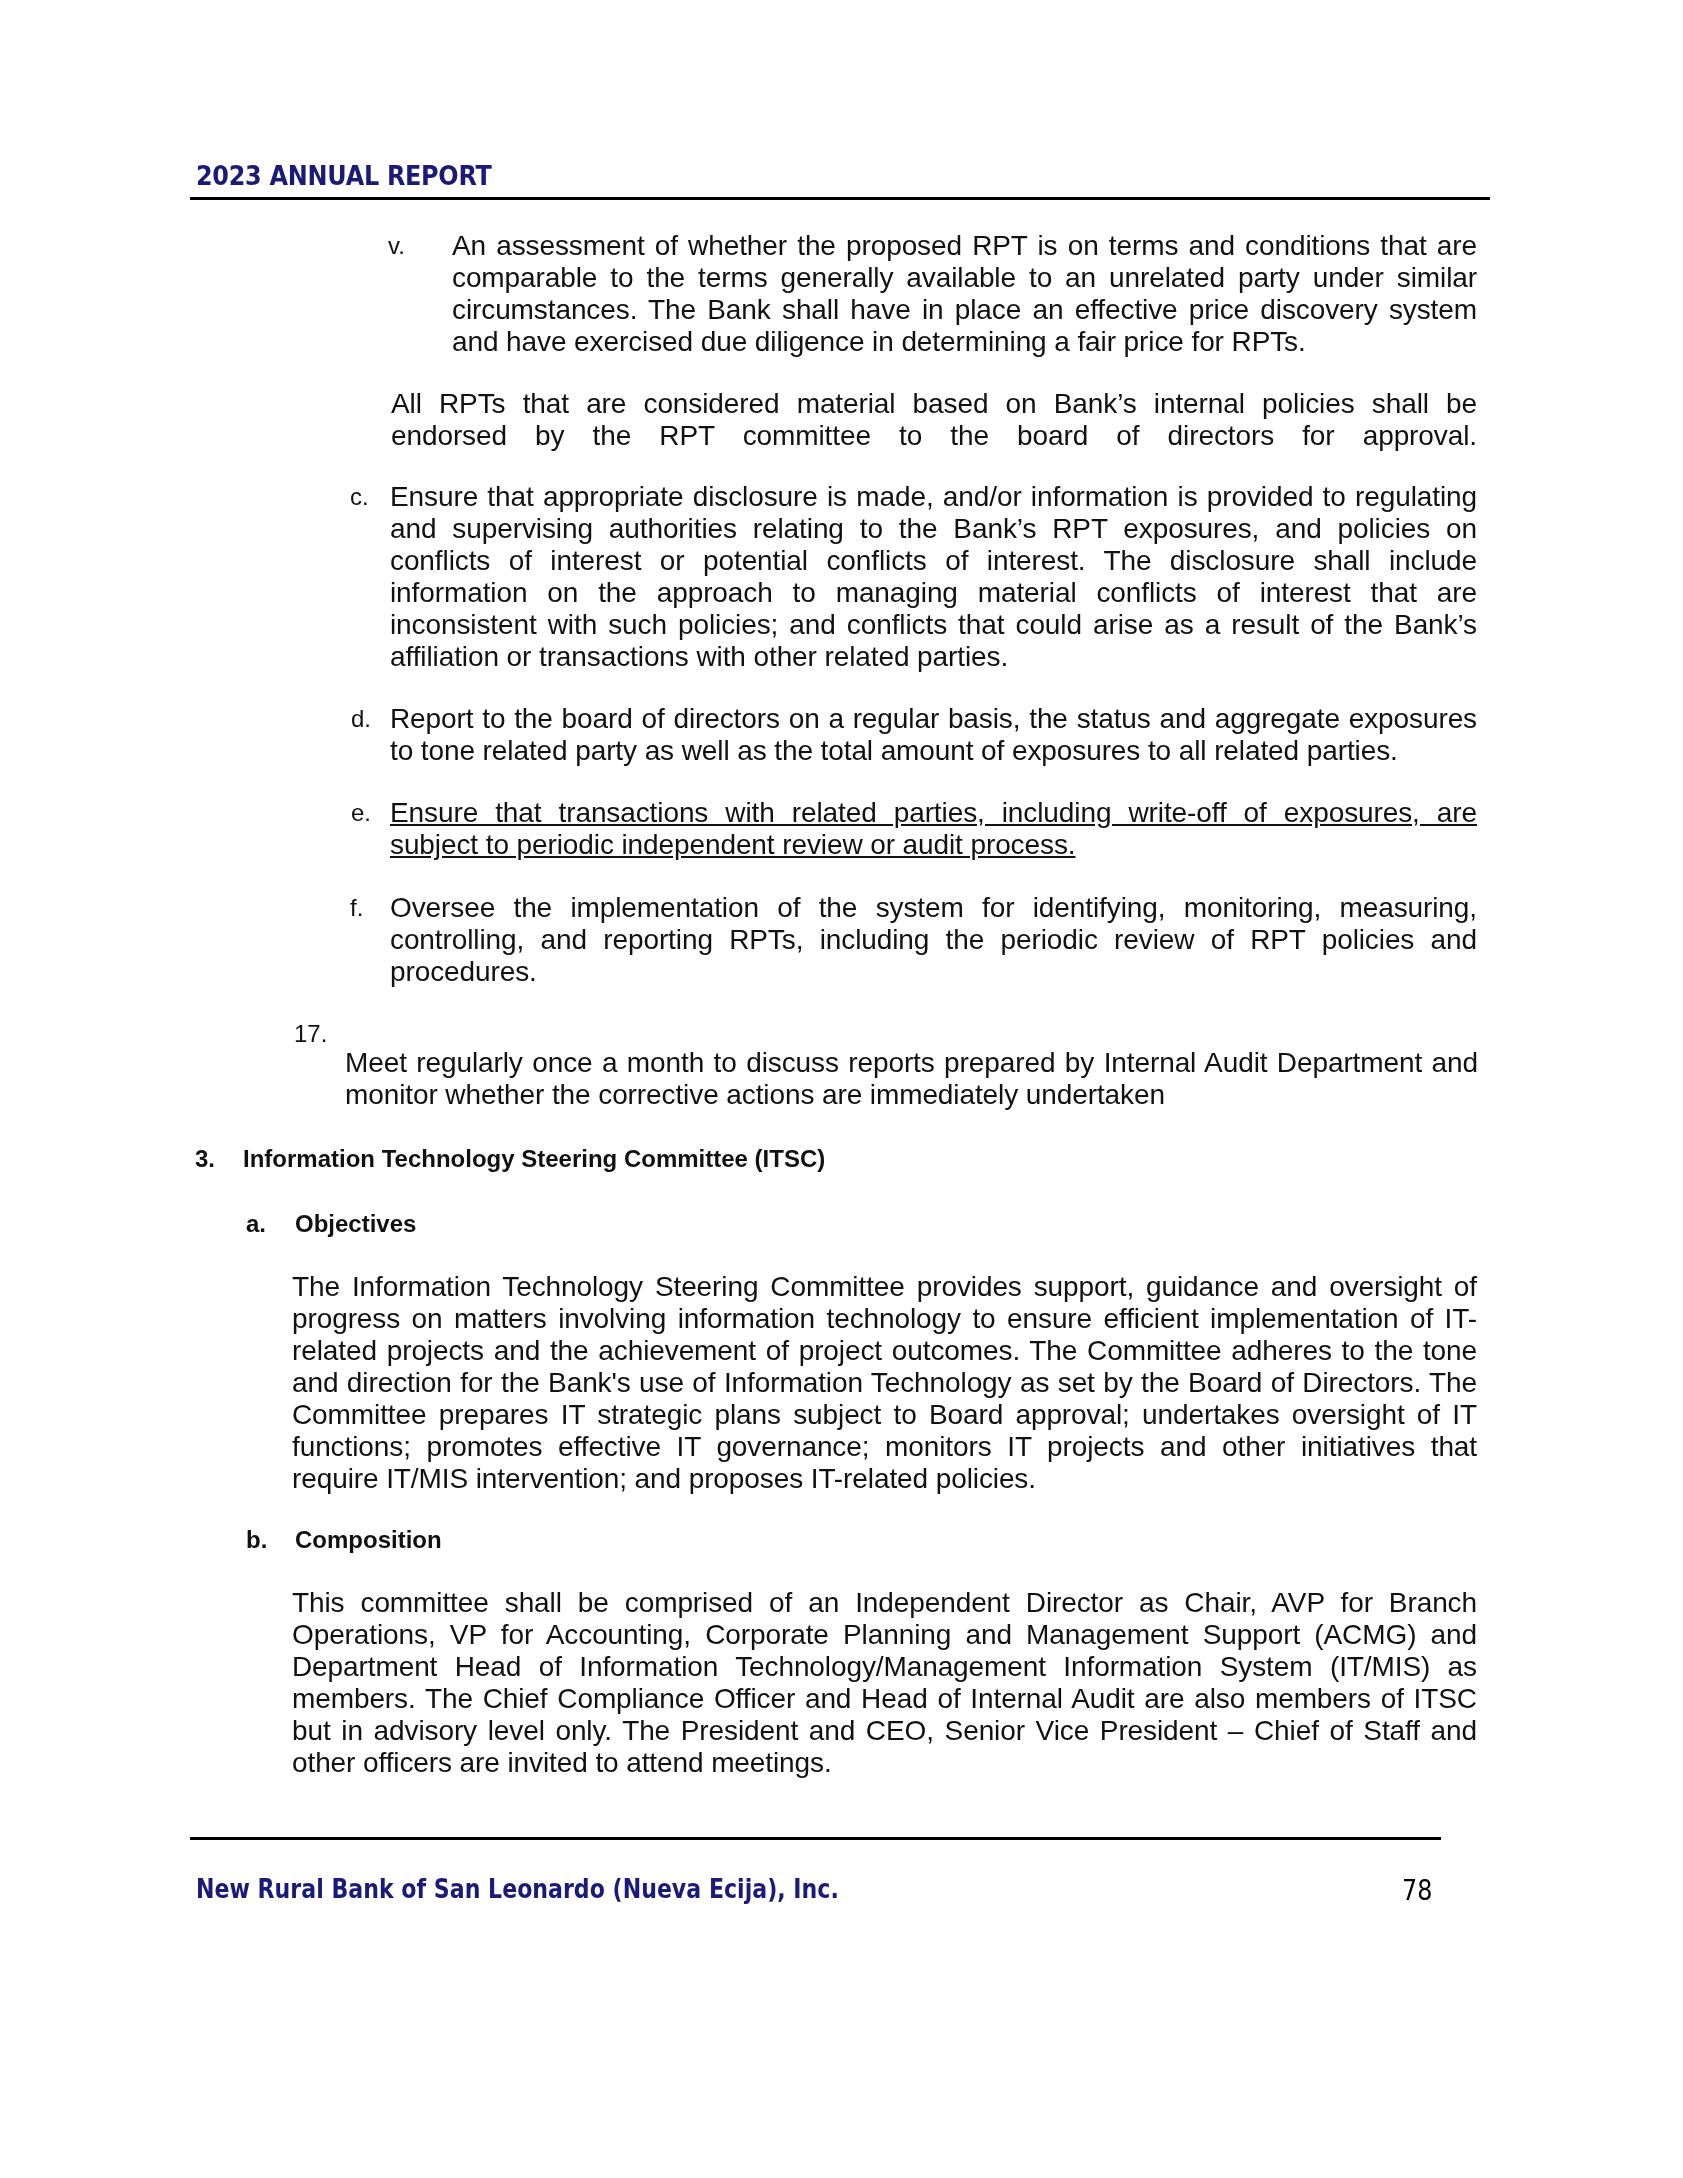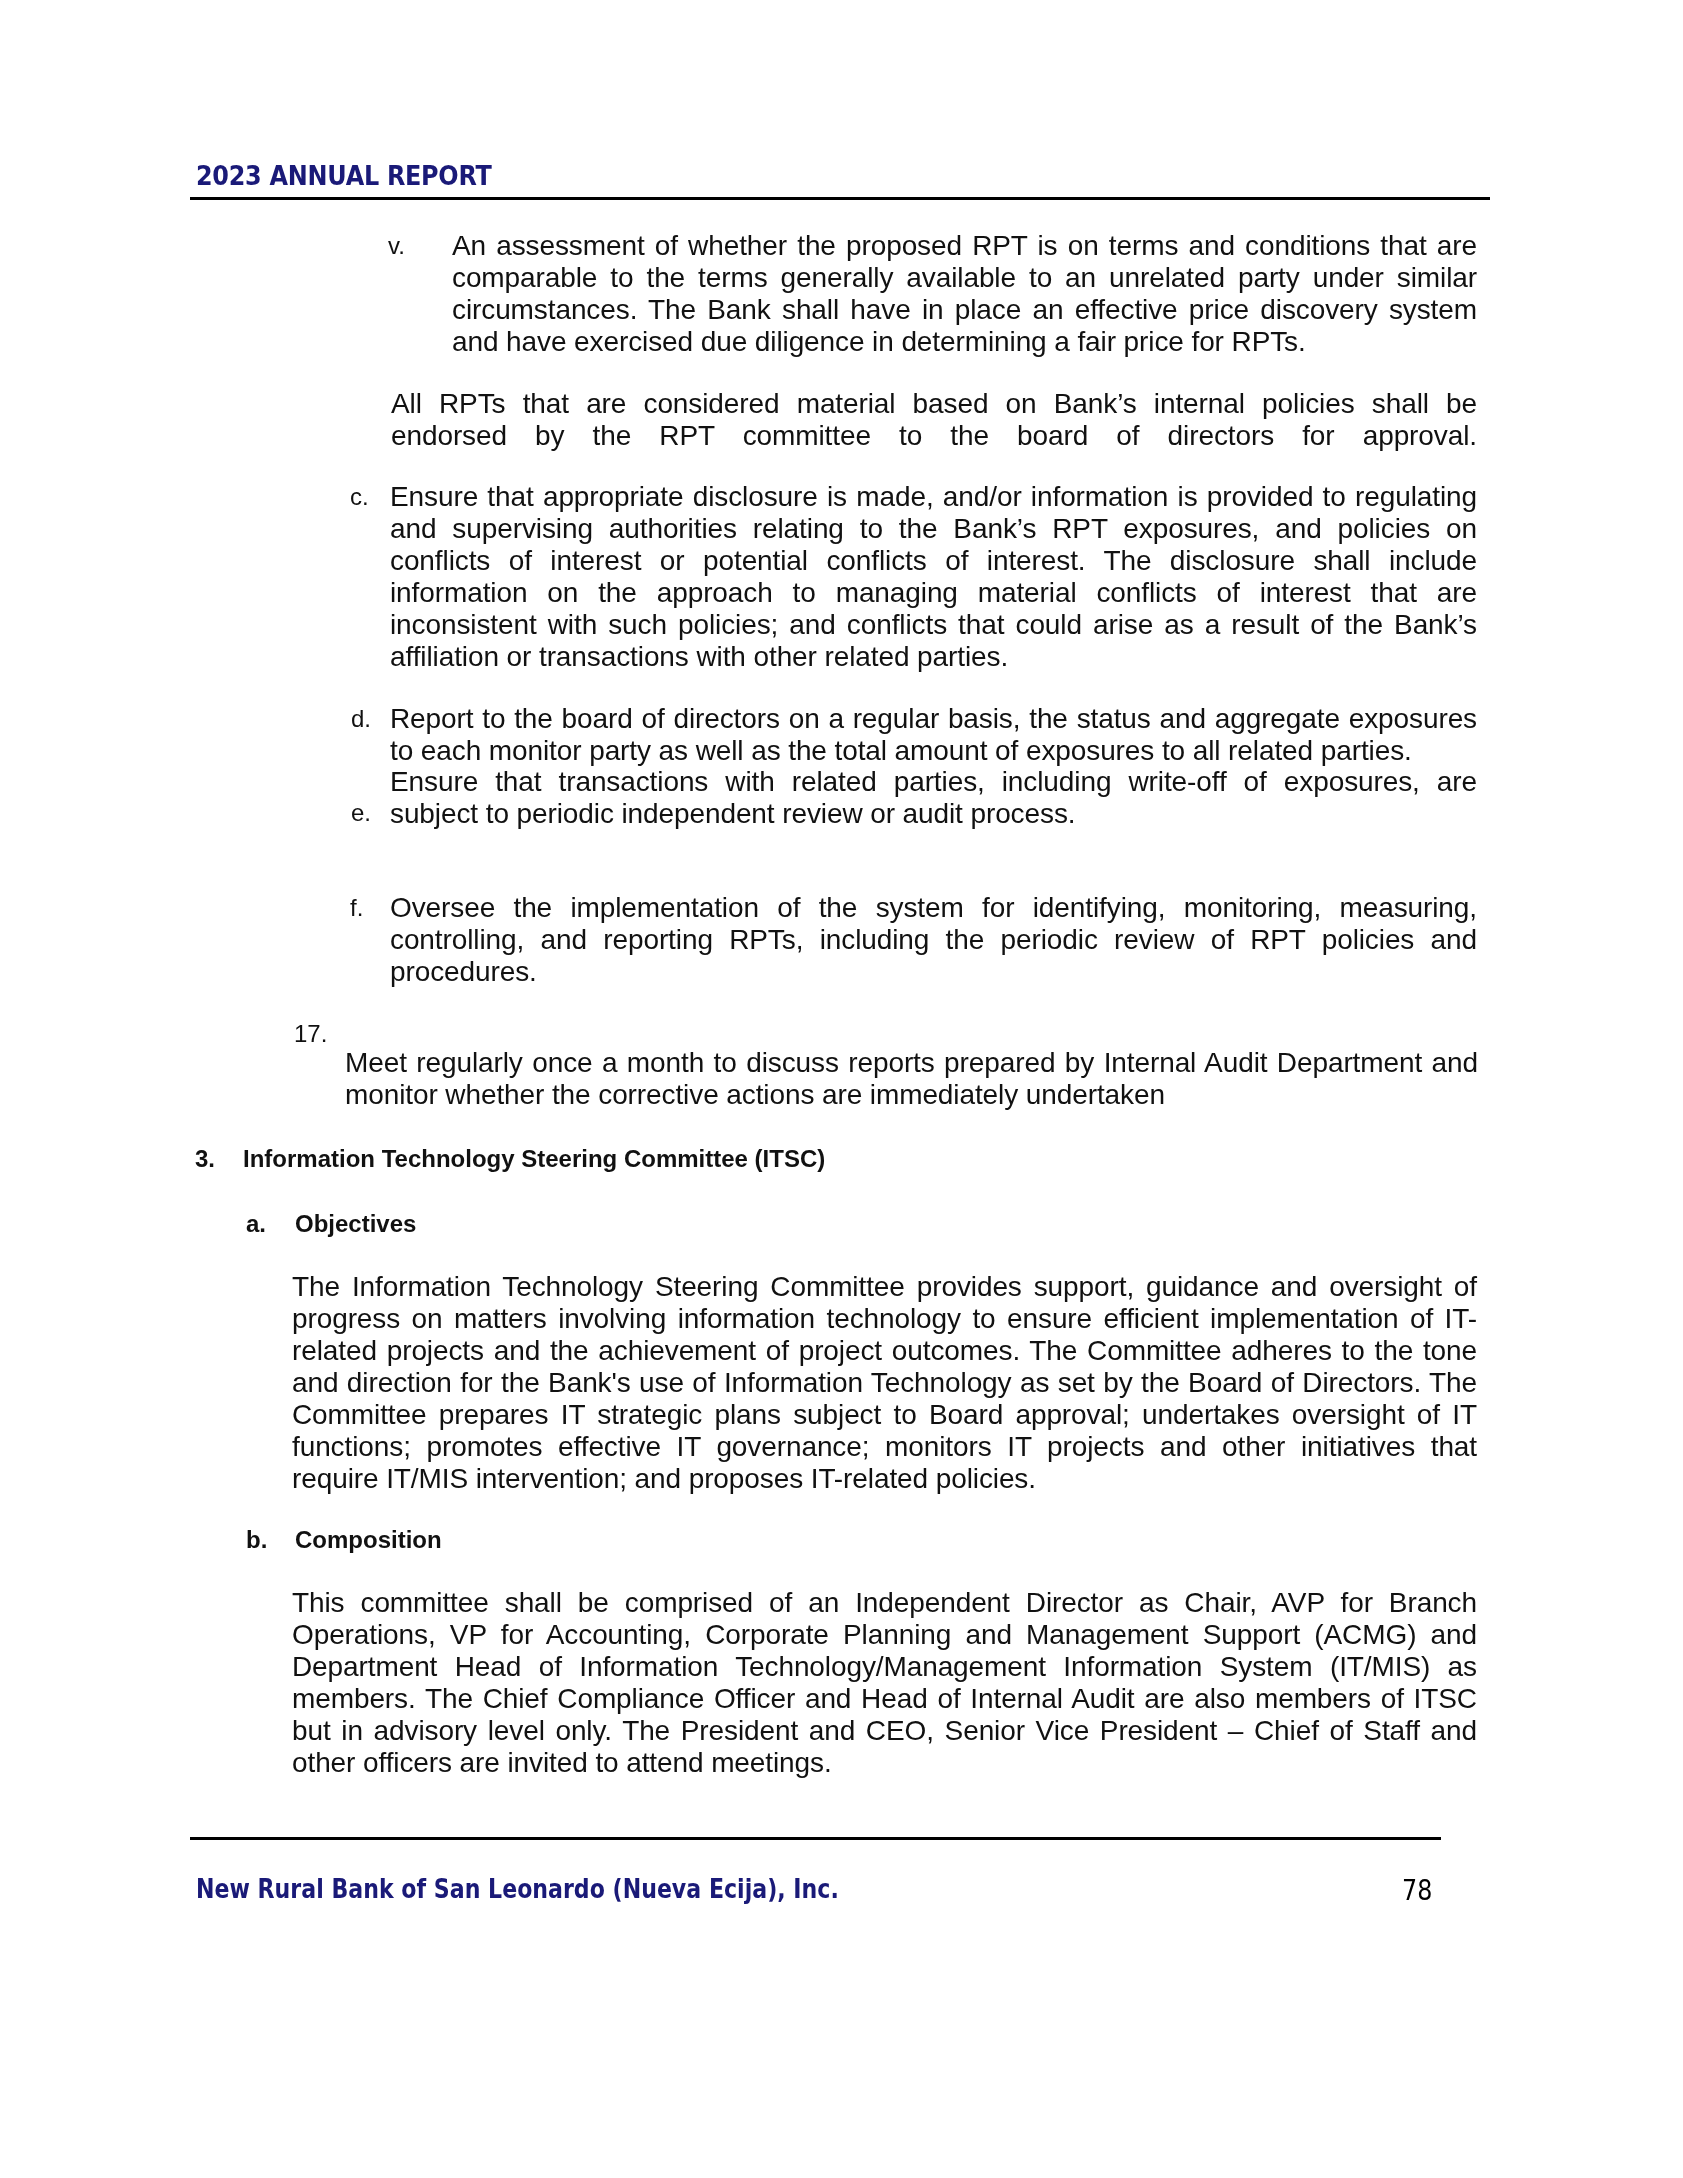--- a/index.html
+++ b/index.html
@@ -31,24 +31,24 @@
 
 <div class="abs marker" style="left:388px; top:230px;">v.</div>
 <div class="abs txt" style="left:452px; top:230px; width:1025px;">An assessment of whether the proposed RPT is on terms and conditions that are comparable to the terms generally available to an unrelated party under similar circumstances. The Bank shall have in place an effective price discovery system and have exercised due diligence in determining a fair price for RPTs.</div>
 
 <div class="abs txt last-just" style="left:391px; top:388px; width:1086px;">All RPTs that are considered material based on Bank’s internal policies shall be endorsed by the RPT committee to the board of directors for approval.</div>
 
 <div class="abs marker" style="left:350px; top:481px;">c.</div>
 <div class="abs txt" style="left:390px; top:481px; width:1087px;">Ensure that appropriate disclosure is made, and/or information is provided to regulating and supervising authorities relating to the Bank’s RPT exposures, and policies on conflicts of interest or potential conflicts of interest. The disclosure shall include information on the approach to managing material conflicts of interest that are inconsistent with such policies; and conflicts that could arise as a result of the Bank’s affiliation or transactions with other related parties.</div>
 
 <div class="abs marker" style="left:351px; top:703px;">d.</div>
-<div class="abs txt" style="left:390px; top:703px; width:1087px;">Report to the board of directors on a regular basis, the status and aggregate exposures to each monitor party as well as the total amount of exposures to all related parties.</div>
+<div class="abs txt" style="left:390px; top:703px; width:1087px;">Report to the board of directors on a regular basis, the status and aggregate exposures to tone related party as well as the total amount of exposures to all related parties.</div>
 
 <div class="abs marker" style="left:351px; top:797px;">e.</div>
-<div class="abs txt" style="left:390px; top:766px; width:1087px;">Ensure that transactions with related parties, including write-off of exposures, are subject to periodic independent review or audit process.</div>
+<div class="abs txt" style="left:390px; top:797px; width:1087px;text-decoration:underline;">Ensure that transactions with related parties, including write-off of exposures, are subject to periodic independent review or audit process.</div>
 
 <div class="abs marker" style="left:350px; top:892px;">f.</div>
 <div class="abs txt" style="left:390px; top:892px; width:1087px;">Oversee the implementation of the system for identifying, monitoring, measuring, controlling, and reporting RPTs, including the periodic review of RPT policies and procedures.</div>
 
 <div class="abs marker" style="left:294px; top:1018px;">17.</div>
 <div class="abs txt" style="left:345px; top:1018px; width:1133px;margin-top:29px;">Meet regularly once a month to discuss reports prepared by Internal Audit Department and monitor whether the corrective actions are immediately undertaken</div>
 
 <div class="abs marker bold" style="left:195px; top:1143px;">3.</div>
 <div class="abs marker bold" style="left:243px; top:1143px; white-space:nowrap;">Information Technology Steering Committee (ITSC)</div>
 

